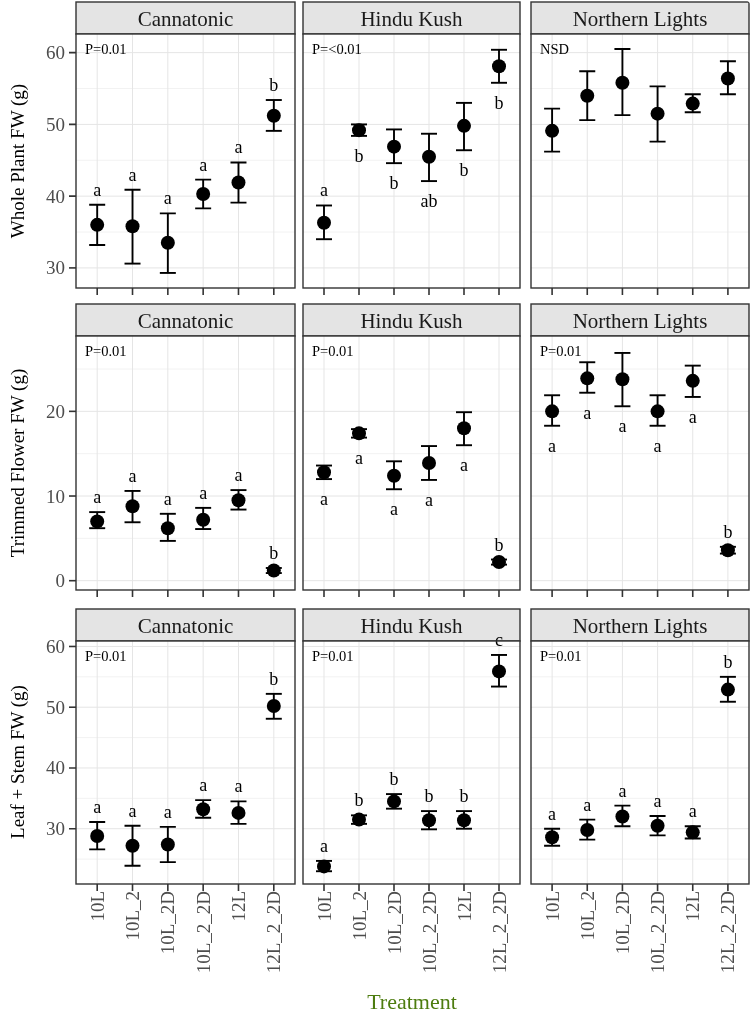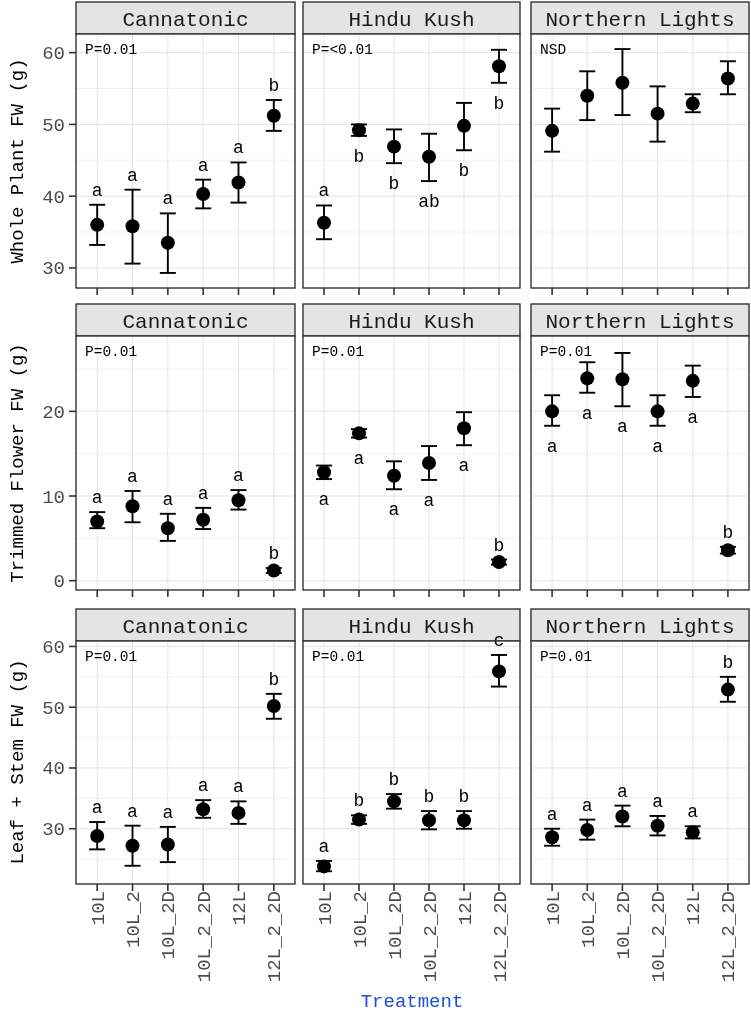--- a/index.html
+++ b/index.html
@@ -1,21 +1,21 @@
 <!DOCTYPE html>
 <html><head>
 <meta charset="utf-8">
 <style>
   html,body{margin:0;padding:0;background:#fff;}
   #figure{position:relative;width:751px;height:1020px;background:#fff;overflow:hidden;
-          font-family:Liberation Mono, monospace;}
+          font-family:Liberation Serif, serif;border-radius:7px;}
   #plot-svg{position:absolute;left:0;top:0;}
   .y-axis-title{position:absolute;white-space:nowrap;font-size:19px;color:#000;
                 transform:translate(-50%,-50%) rotate(-90deg);}
-  .x-axis-title{position:absolute;white-space:nowrap;font-size:19px;color:#1d4ed8;
+  .x-axis-title{position:absolute;white-space:nowrap;font-size:22px;color:#4d7c0f;
                 transform:translate(-50%,-50%);}
 </style>
 </head>
 <body>
 
 <div id="figure">
   <svg id="plot-svg" width="751" height="1020" viewBox="0 0 751 1020">
       <g>
         <rect x="76" y="2" width="219" height="32" fill="#e4e4e4" stroke="#333333" stroke-width="1.4"></rect>
         <text x="185.5" y="25.5" text-anchor="middle" font-size="21" fill="#1a1a1a">Cannatonic</text>

